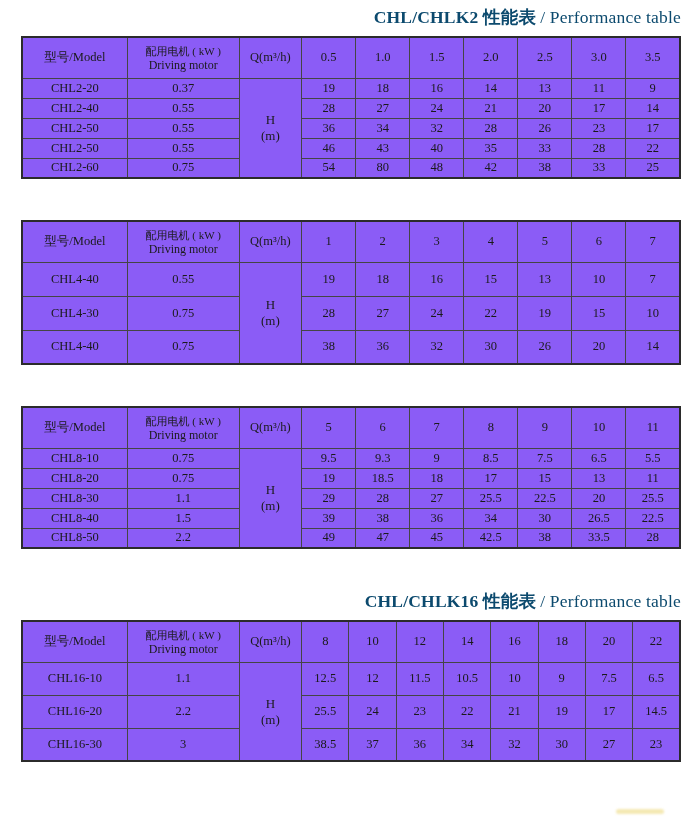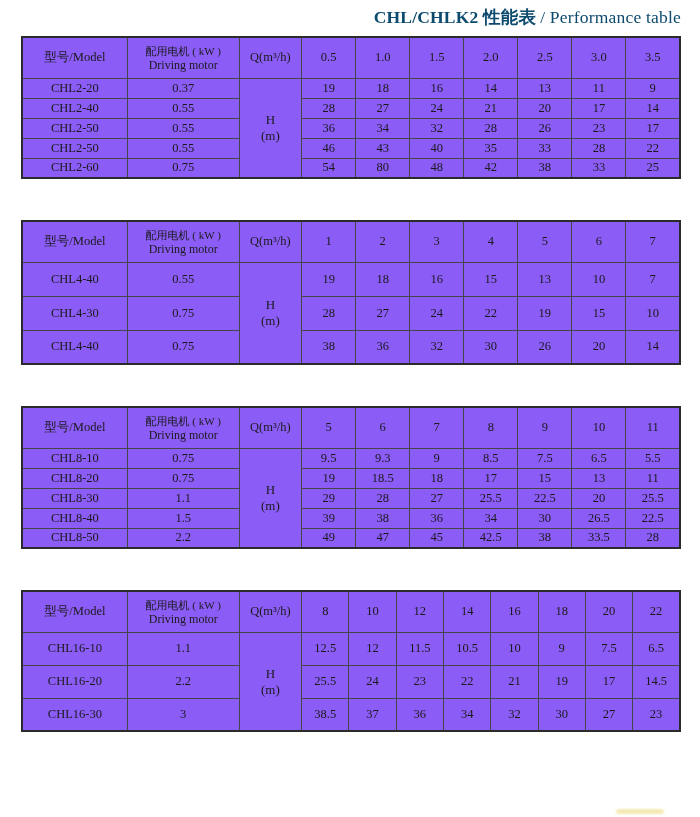--- a/index.html
+++ b/index.html
@@ -330,20 +330,21 @@
             <td>42.5</td>
             <td>38</td>
             <td>33.5</td>
             <td>28</td>
           </tr>
         </tbody>
       </table>
   </section>
 
   <section class="tbl-section">
+    <h2 class="tbl-title"><span class="t-bold">CHL/CHLK16 性能表</span><span class="t-rest">/ Performance table</span></h2>
     <table class="perf rows-lg4">
         <colgroup>
           <col style="width: 16%;">
           <col style="width: 17%;">
           <col style="width: 9.5%;">
           <col style="width: 7.1875%;">
           <col style="width: 7.1875%;">
           <col style="width: 7.1875%;">
           <col style="width: 7.1875%;">
           <col style="width: 7.1875%;">

